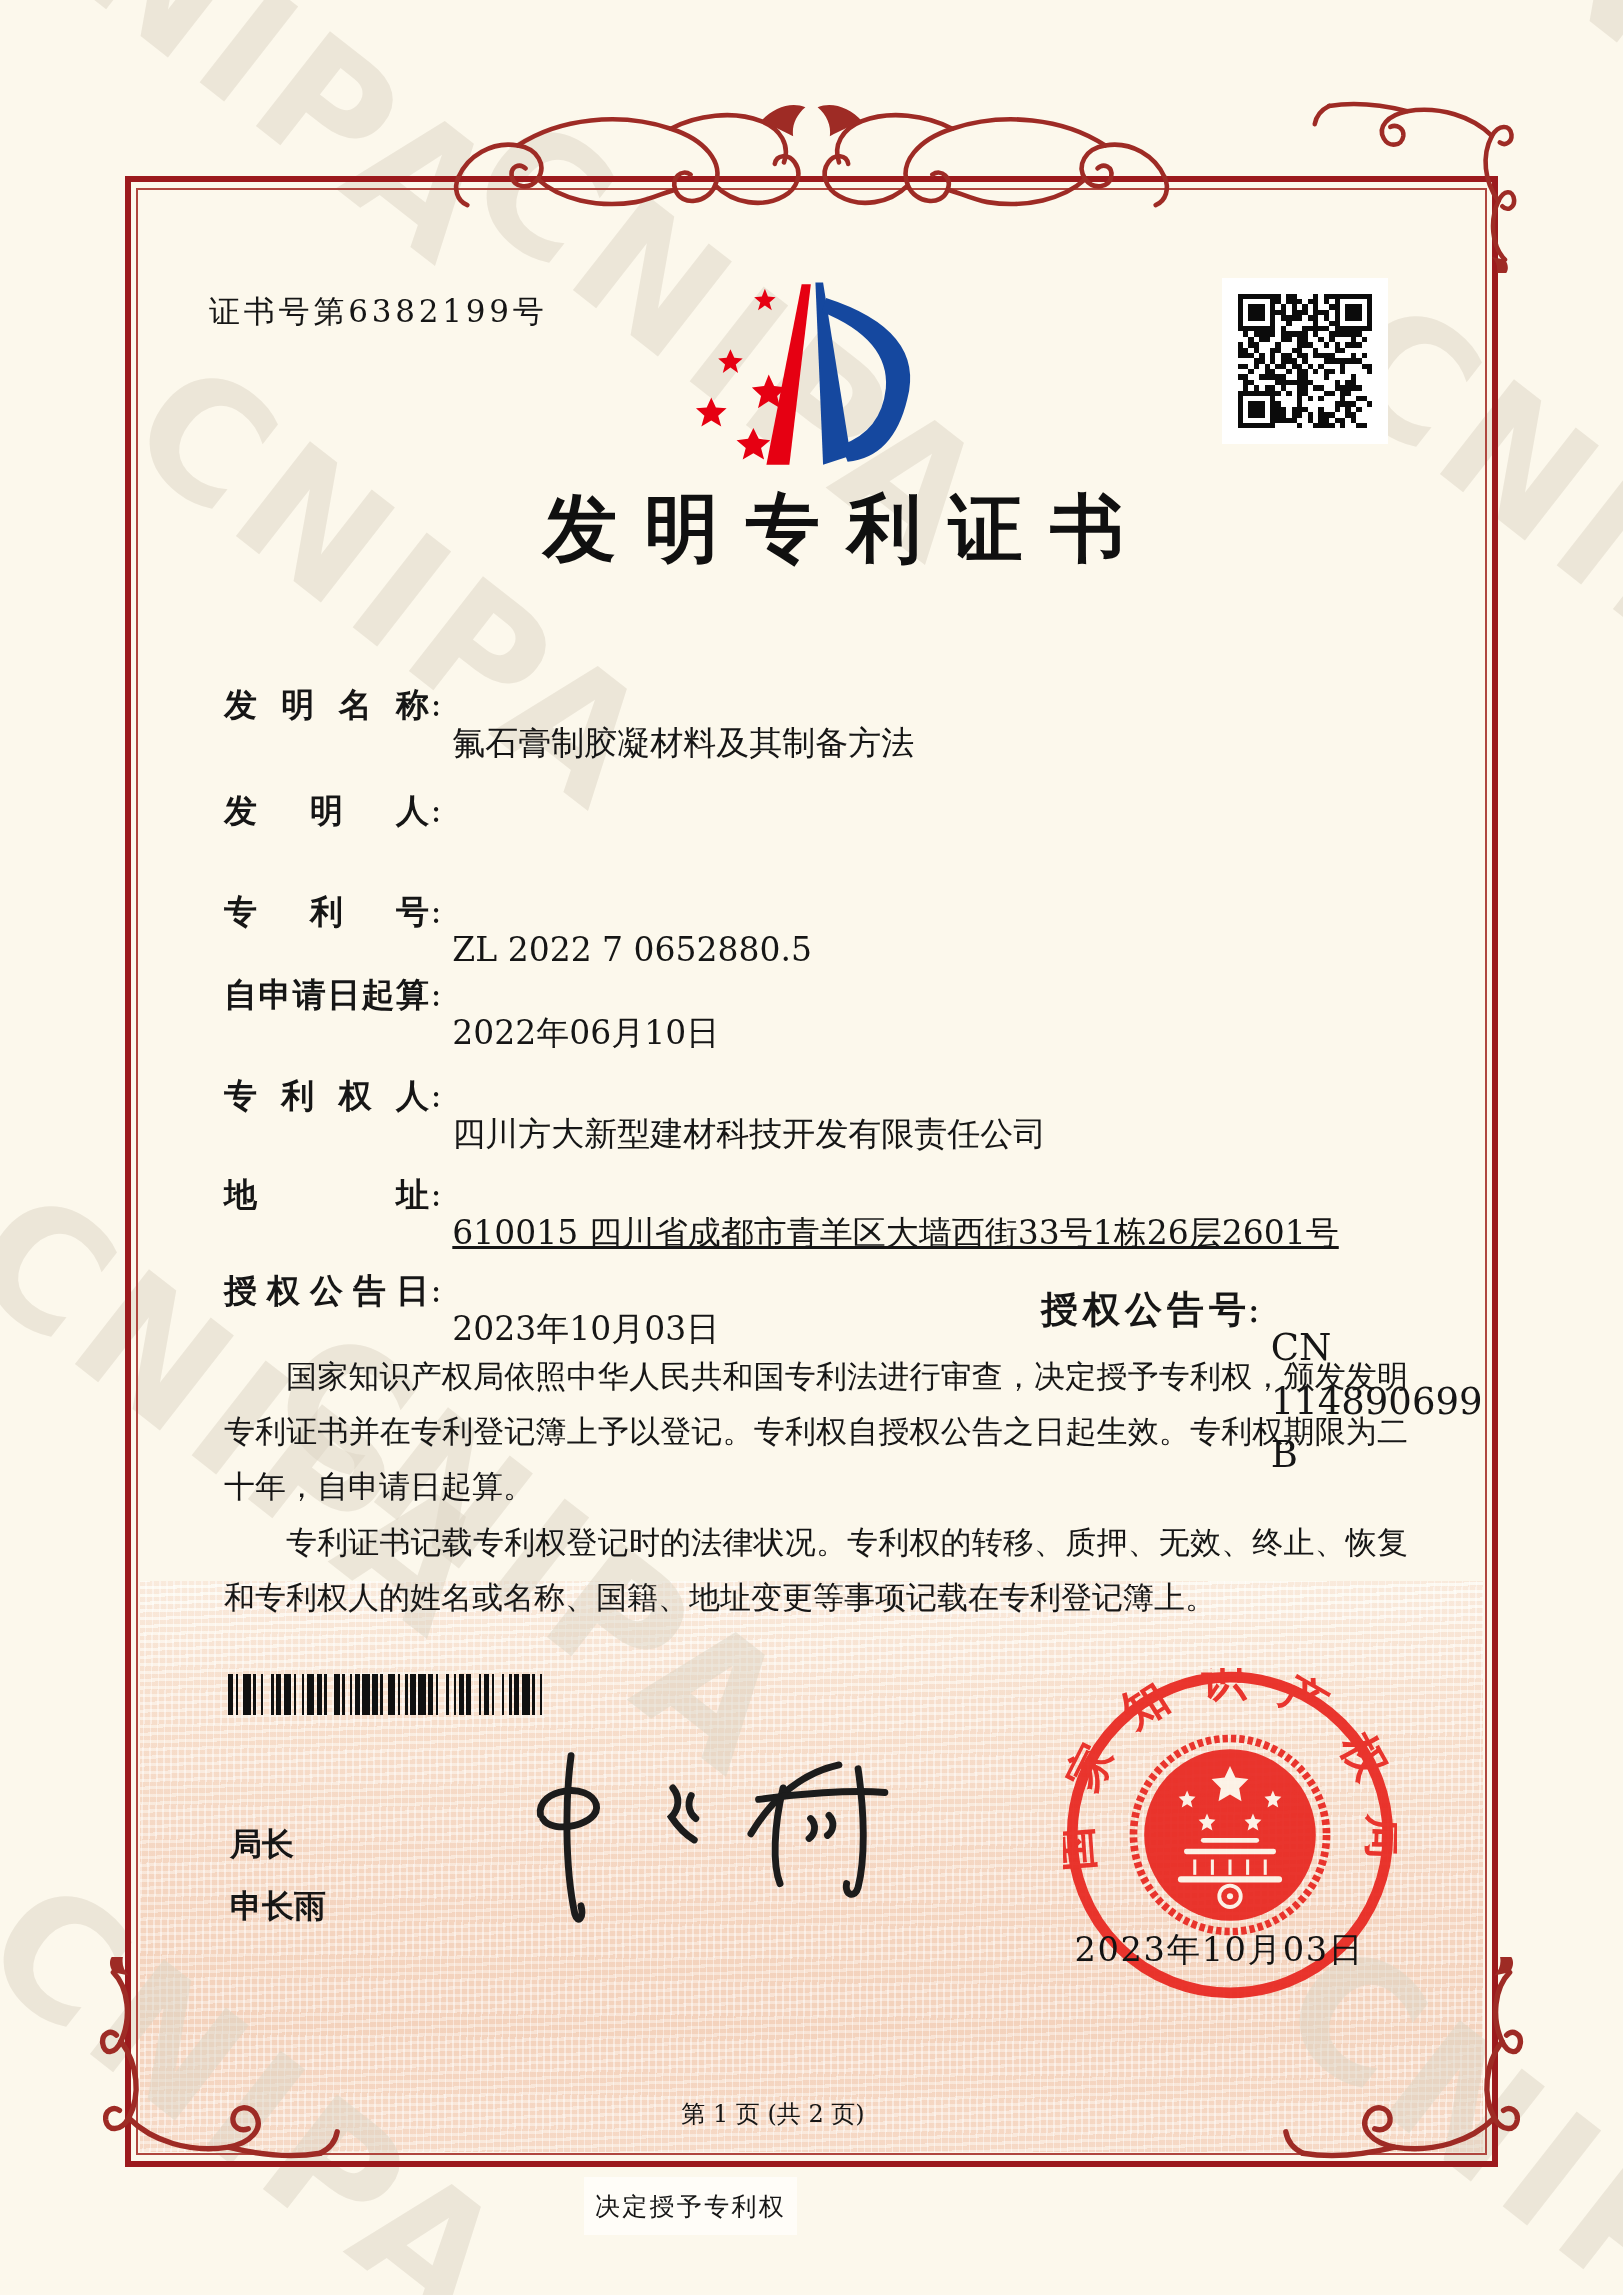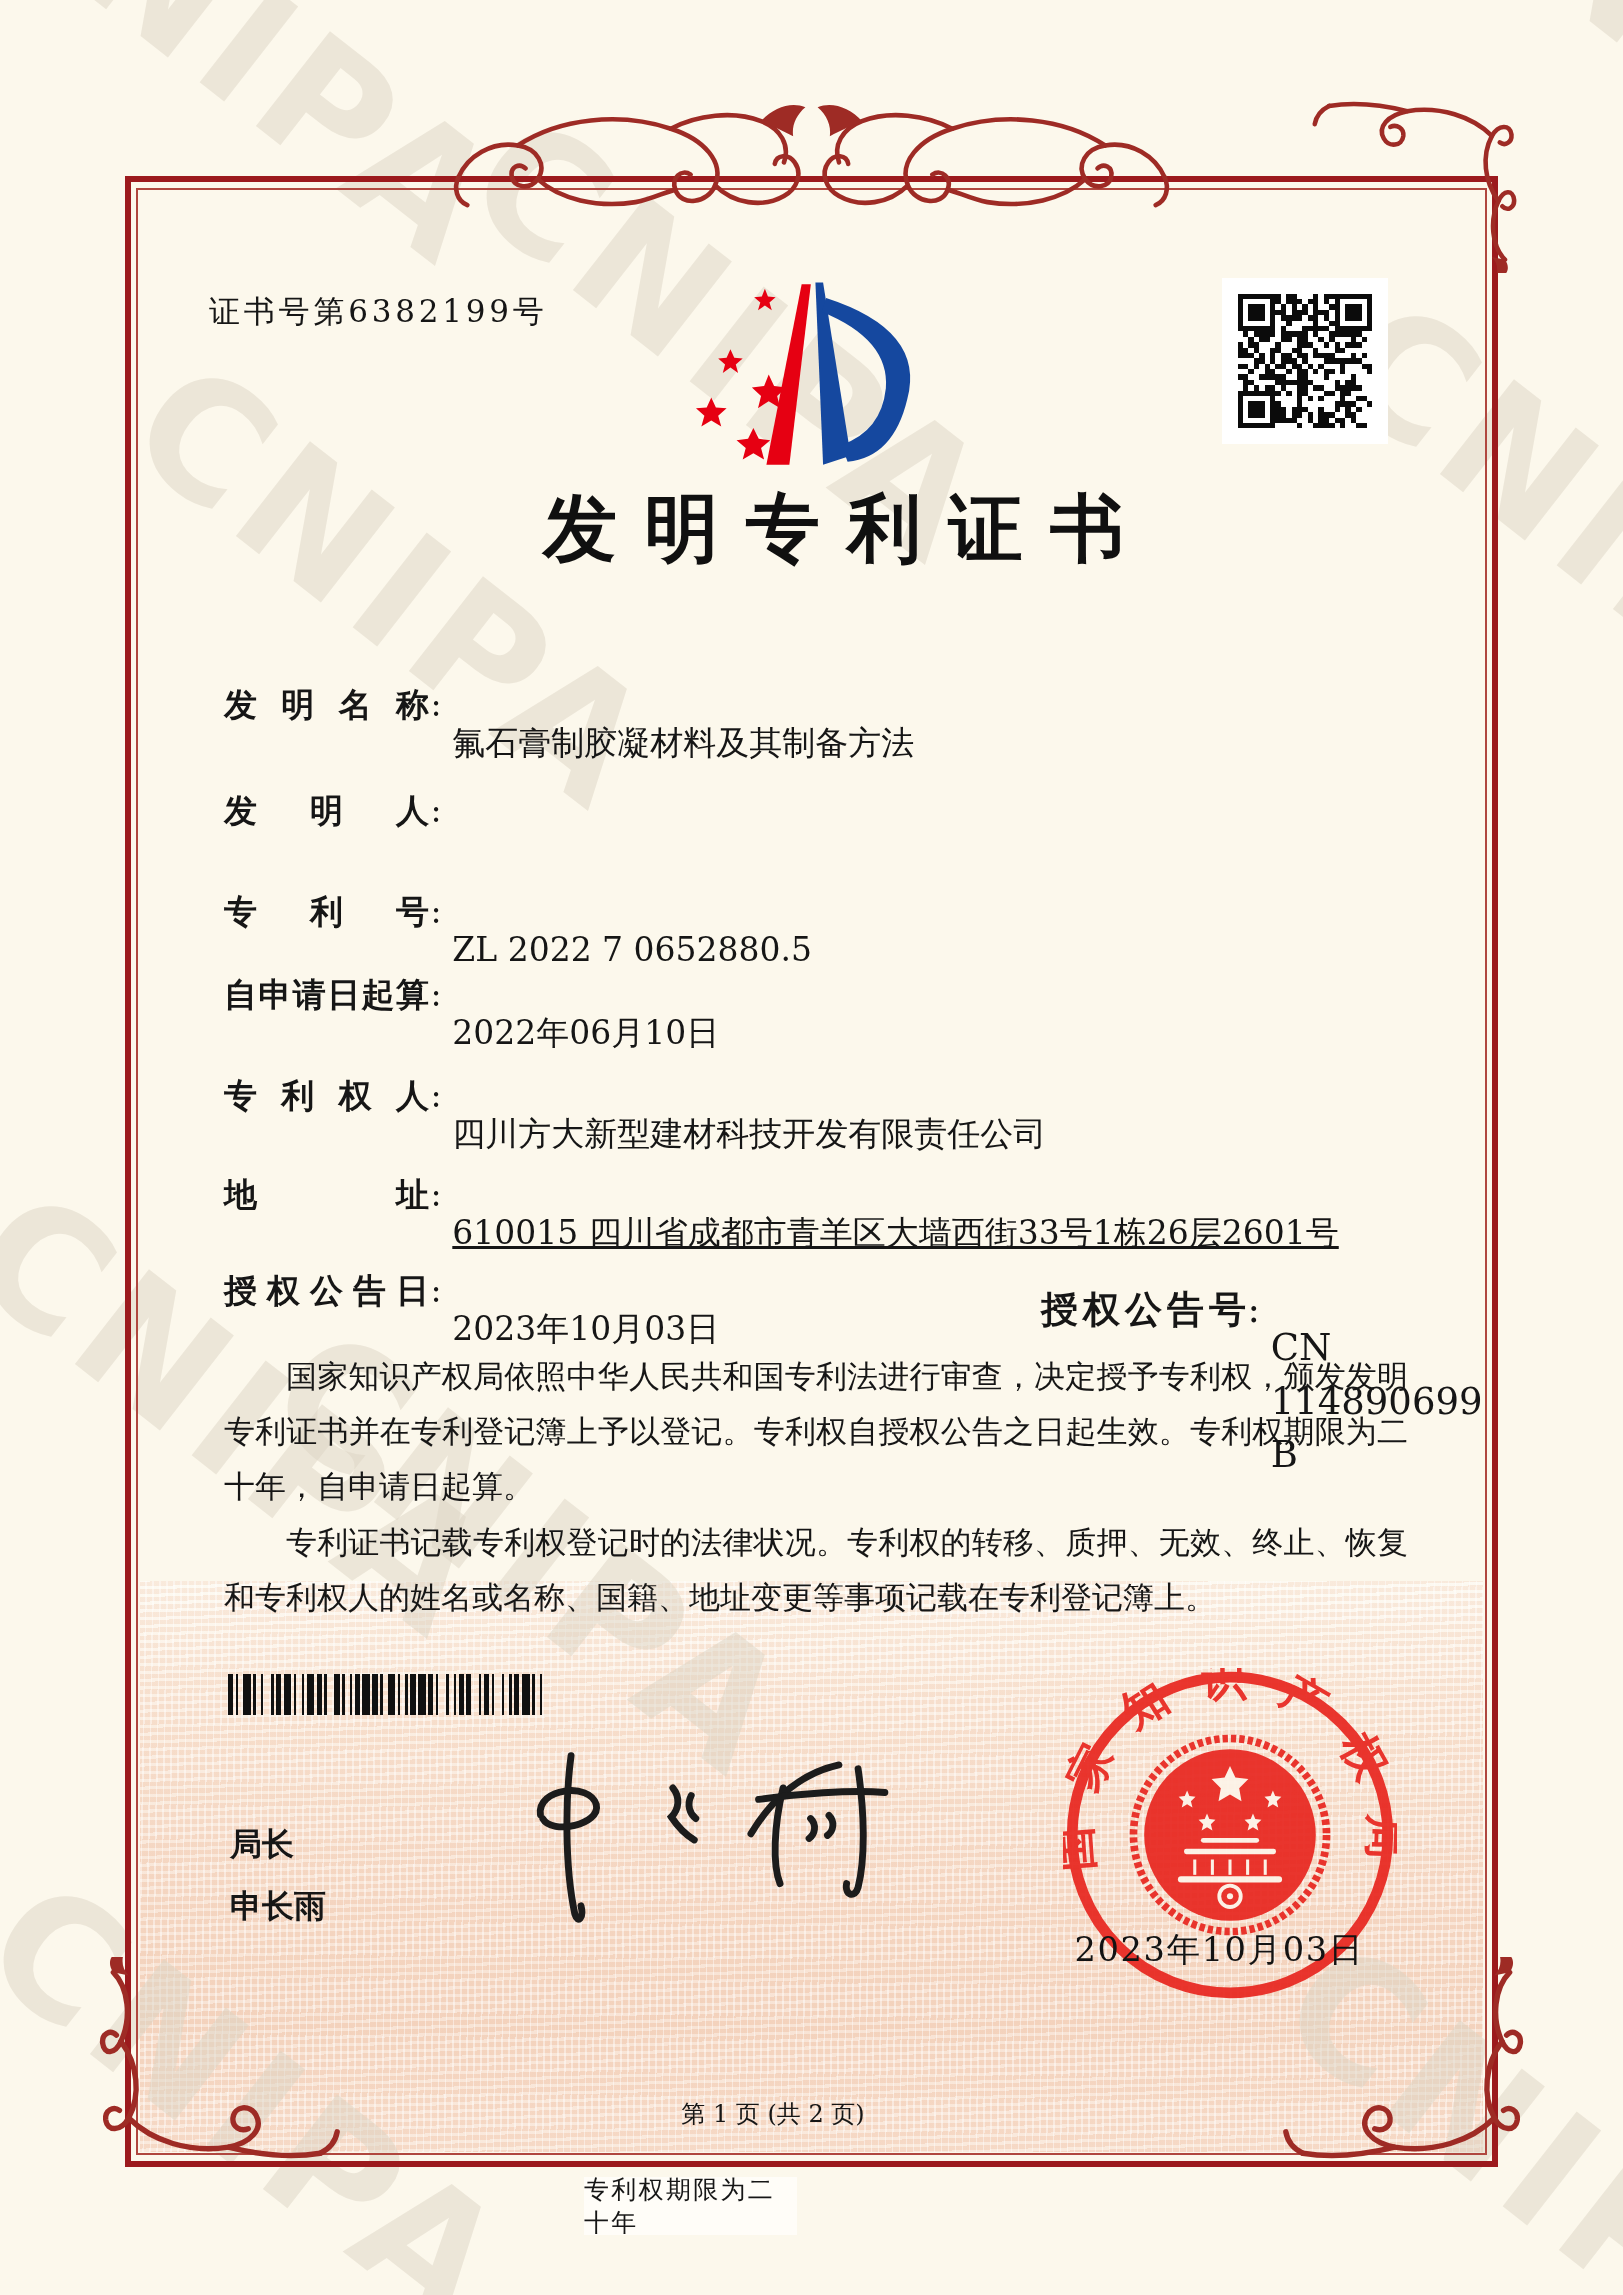--- a/index.html
+++ b/index.html
@@ -949,17 +949,17 @@
             <rect x="150" y="272" width="136" height="8" rx="4"></rect>
           </g>
           <circle cx="218" cy="298" r="14" fill="none" stroke="#fdf3e8" stroke-width="5"></circle>
           <circle cx="218" cy="298" r="4" fill="#fdf3e8"></circle>
         </g>
       </g>
       <text x="204" y="382" text-anchor="middle" font-size="44" letter-spacing="2" fill="#131313" style="font-family:'DejaVu Serif',serif">2023年10月03日</text>
     </svg>
 
     <div class="page-info">第 1 页 (共 2 页)</div>
-    <div class="foot-note">专利权期限为二十年</div>
+    <div class="foot-note">决定授予专利权</div>
 
   </div>
 </div>
 
 
 </body></html>

